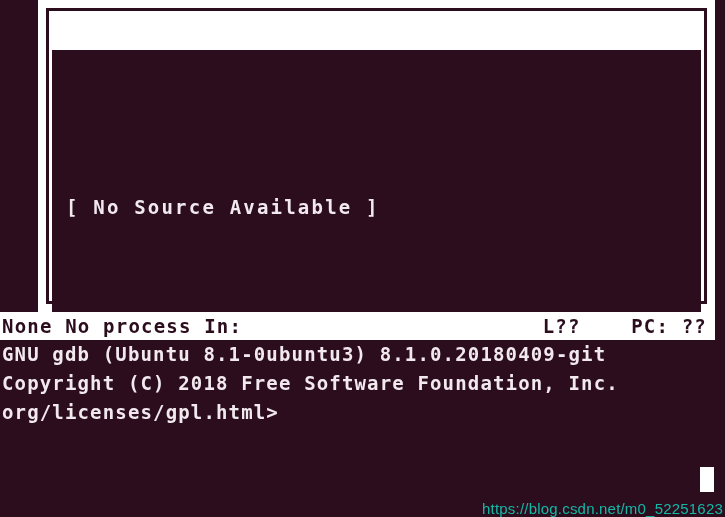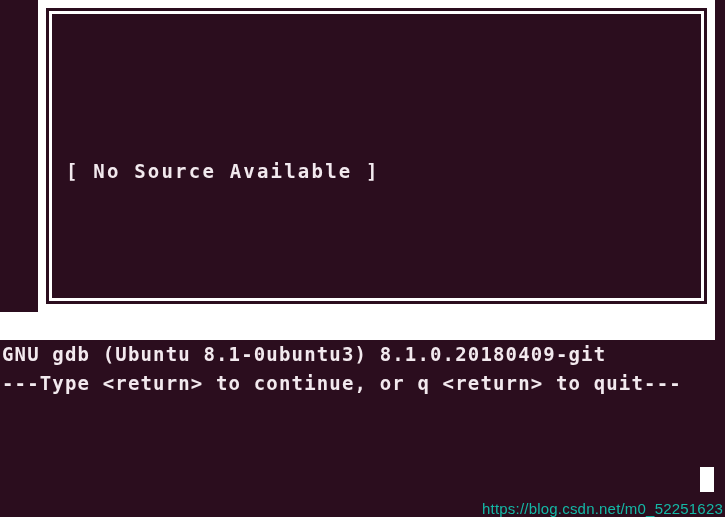--- a/index.html
+++ b/index.html
@@ -40,20 +40,21 @@
     background: #ffffff;      
     box-sizing: border-box;
     padding: 3px;
   }
   #src-window-body {
     position: relative;
     width: 100%;
     height: 100%;
     background: #2b0d1e;      
     overflow: hidden;
+    margin-top: 36px;
   }
   #no-source-text {
     position: absolute;
     left: 14px;
     top: 146px;
     color: #f2e9ee;
     font-size: 19px;
     letter-spacing: 2.2px;
     font-weight: bold;
     white-space: pre;
@@ -138,25 +139,28 @@
     <div id="src-window-gap">
       <div id="src-window-inner-border">
         <div id="src-window-body">
           <div id="no-source-text">[ No Source Available ]</div>
         </div>
       </div>
     </div>
   </div>
 
   <div id="status-bar">
+    <span id="status-left">None No process In:</span>
     <span id="status-spacer"></span>
+    <span id="status-right"><span>L??</span><span>    </span><span>PC: ??</span></span>
   </div>
 
   <div id="console">
     <div class="console-line">GNU gdb (Ubuntu 8.1-0ubuntu3) 8.1.0.20180409-git</div>
-    <div class="console-line">---Type &lt;return&gt; to continue, or q &lt;return&gt; to quit---</div>
+    <div class="console-line">Copyright (C) 2018 Free Software Foundation, Inc.</div>
+    <div class="console-line">org/licenses/gpl.html&gt;</div>
   </div>
 
   <div id="cursor-block"></div>
 
   <div id="watermark">https://blog.csdn.net/m0_52251623</div>
 
 </div>
 
 </body></html>

